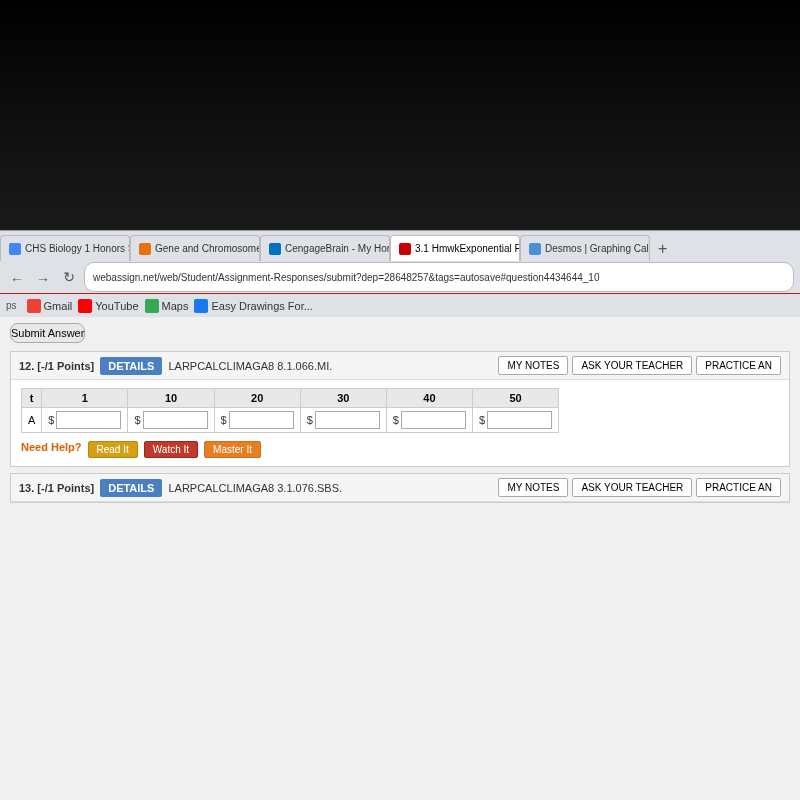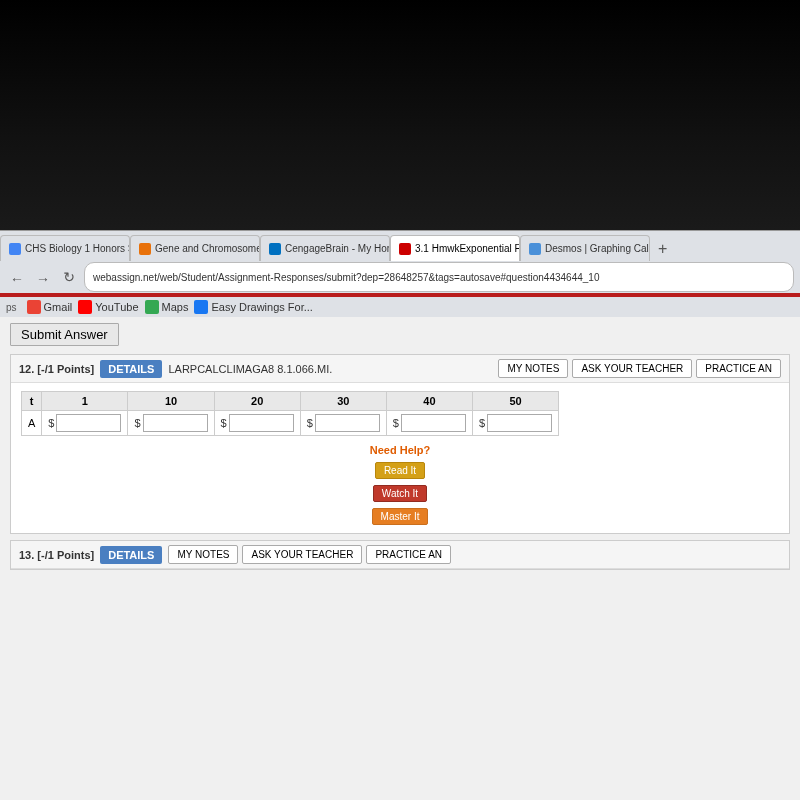--- a/index.html
+++ b/index.html
@@ -108,21 +108,21 @@
       font-size: 10px;
       color: #333;
     }
 
     
     .bookmarks-bar {
       display: flex;
       align-items: center;
       background: #dee1e6;
       padding: 2px 6px;
-      border-top: 4px solid #b91c1c;
+      border-top: 1px solid #b91c1c;
       height: 24px;
       gap: 6px;
       font-size: 11px;
       color: #333;
     }
 
     .bookmark-item {
       display: flex;
       align-items: center;
       gap: 3px;
@@ -144,25 +144,25 @@
       background: #f0f0f0;
       padding: 6px 10px;
       width: 800px;
       height: calc(800px - 230px - 30px - 32px - 24px);
       overflow-y: auto;
     }
 
     .submit-btn {
       background: #e8e8e8;
       border: 1px solid #aaa;
-      padding: 3px 10px;
-      font-size: 13px;
+      padding: 3px 0;
+      font-size: 11px;
       cursor: pointer;
       margin-bottom: 8px;
-      border-radius: 1px;
+      border-radius: 8px;
     }
 
     
     .question-section {
       background: #fff;
       border: 1px solid #ccc;
       margin-bottom: 6px;
       padding: 0;
     }
 
@@ -282,24 +282,23 @@
       width: 65px;
       height: 18px;
       border: 1px solid #aaa;
       padding: 0 3px;
       font-size: 11px;
       background: #fff;
     }
 
     .help-row {
       display: flex;
-      align-items: center;
+      align-items: flex-start;
       gap: 6px;
       margin-top: 4px;
-      flex-direction: column;
     }
 
     .need-help {
       color: #e05c00;
       font-size: 11px;
       font-weight: bold;
     }
 
     .help-btn {
       padding: 2px 8px;
@@ -465,20 +464,21 @@
         <button class="help-btn master-it-btn">Master It</button>
       </div>
     </div>
   </div>
 
   
   <div class="question-section question-section-13">
     <div class="question-header">
       <span class="question-points">13. [-/1 Points]</span>
       <button class="details-btn">DETAILS</button>
+      <span class="question-id">LARPCALCLIMAGA8 3.1.076.SBS.</span>
       <div class="header-btns">
         <button class="my-notes-btn">MY NOTES</button>
         <button class="ask-teacher-btn">ASK YOUR TEACHER</button>
         <button class="practice-btn">PRACTICE AN</button>
       </div>
     </div>
   </div>
 
 </div>
 

